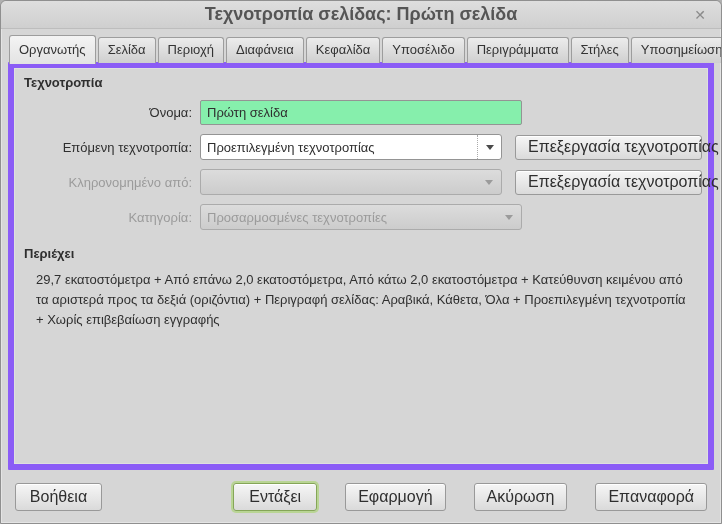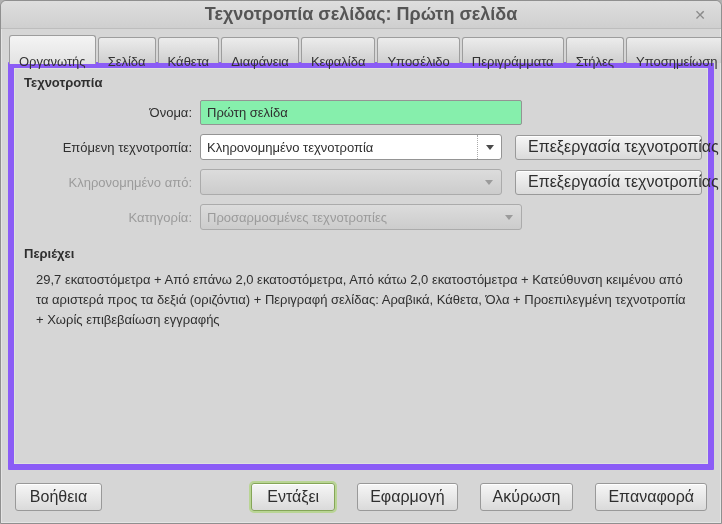--- a/index.html
+++ b/index.html
@@ -34,21 +34,21 @@
   }
 
   
   .tabbar {
     position:absolute; top:33px; left:0; right:0; height:29px;
     display:flex; align-items:flex-end; padding-left:8px;
     z-index:3;
   }
   .tab {
     height:26px; line-height:24px;
-    padding:12px 9px;
+    padding:0 9px;
     margin-right:2px;
     background:linear-gradient(#ececec,#cfcfcf);
     border:1px solid #9d9d9d;
     border-bottom:none;
     border-radius:3px 3px 0 0;
     color:#333333;
     white-space:nowrap;
     cursor:default;
   }
   .tab.active {
@@ -153,62 +153,62 @@
     max-width:676px;
   }
 
   
   .footer {
     position:absolute; left:14px; right:14px; bottom:12px;
     height:29px;
     display:flex; align-items:center;
   }
   .footer .spacer { flex:1; }
-  .footer .push-btn { height:28px; margin-left:22px; min-width:84px; }
+  .footer .push-btn { height:28px; margin-left:28px; min-width:84px; }
   .footer .help-btn { margin-left:0; min-width:87px; }
   .footer .ok-btn {
     border-color:#85a558;
     box-shadow:0 0 0 2px #b9d594, inset 0 1px 0 #ffffff;
   }
 </style>
 </head>
 <body>
 
 <div class="dialog">
 
   <div class="titlebar">
     <span class="title">Τεχνοτροπία σελίδας: Πρώτη σελίδα</span>
     <span class="close-btn">✕</span>
   </div>
 
   <div class="tabbar">
     <div class="tab active"><span>Οργανωτής</span></div>
     <div class="tab"><span>Σελίδα</span></div>
-    <div class="tab"><span>Κάθετα</span></div>
+    <div class="tab"><span>Περιοχή</span></div>
     <div class="tab"><span>Διαφάνεια</span></div>
     <div class="tab"><span>Κεφαλίδα</span></div>
     <div class="tab"><span>Υποσέλιδο</span></div>
     <div class="tab"><span>Περιγράμματα</span></div>
     <div class="tab"><span>Στήλες</span></div>
     <div class="tab"><span>Υποσημείωση</span></div>
   </div>
 
   <div class="frame">
 
     <div class="section-title">Τεχνοτροπία</div>
 
     <div class="form-row">
       <span class="form-label">Όνομα:</span>
       <input class="text-input" type="text" value="Πρώτη σελίδα" style="">
     </div>
 
     <div class="form-row">
       <span class="form-label">Επόμενη τεχνοτροπία:</span>
       <div class="combobox">
-        <span class="combo-text">Κληρονομημένο τεχνοτροπία</span>
+        <span class="combo-text">Προεπιλεγμένη τεχνοτροπίας</span>
         <span class="combo-arrow-box">
           <span class="arrow-down"></span>
         </span>
       </div>
       <button class="push-btn edit-style-btn">Επεξεργασία τεχνοτροπίας</button>
     </div>
 
     <div class="form-row">
       <span class="form-label disabled">Κληρονομημένο από:</span>
       <div class="combobox disabled">

